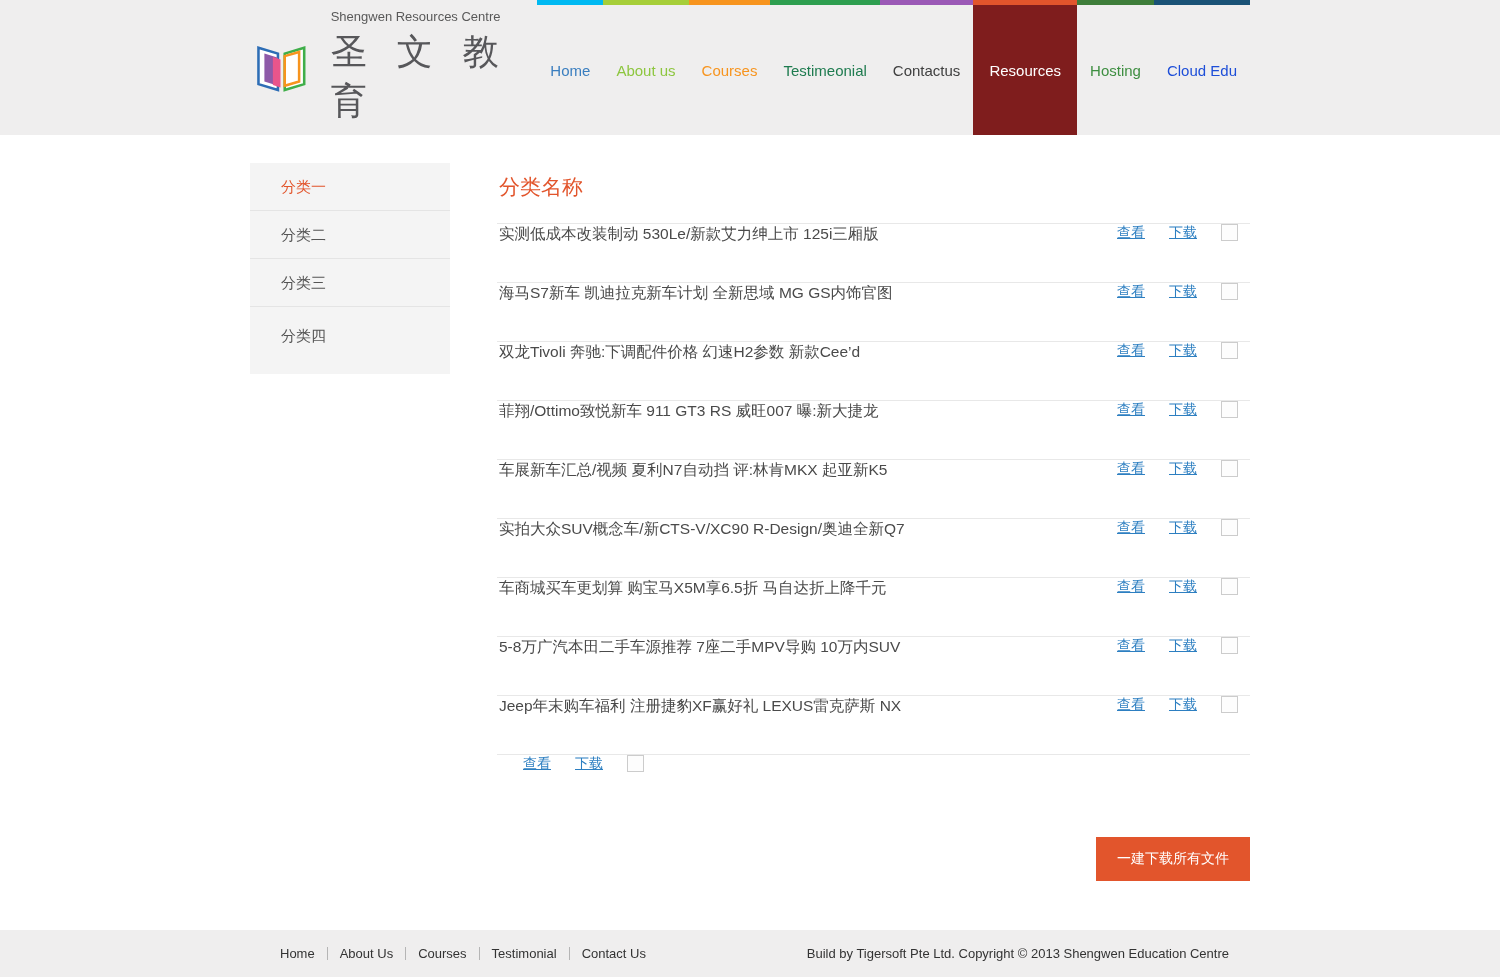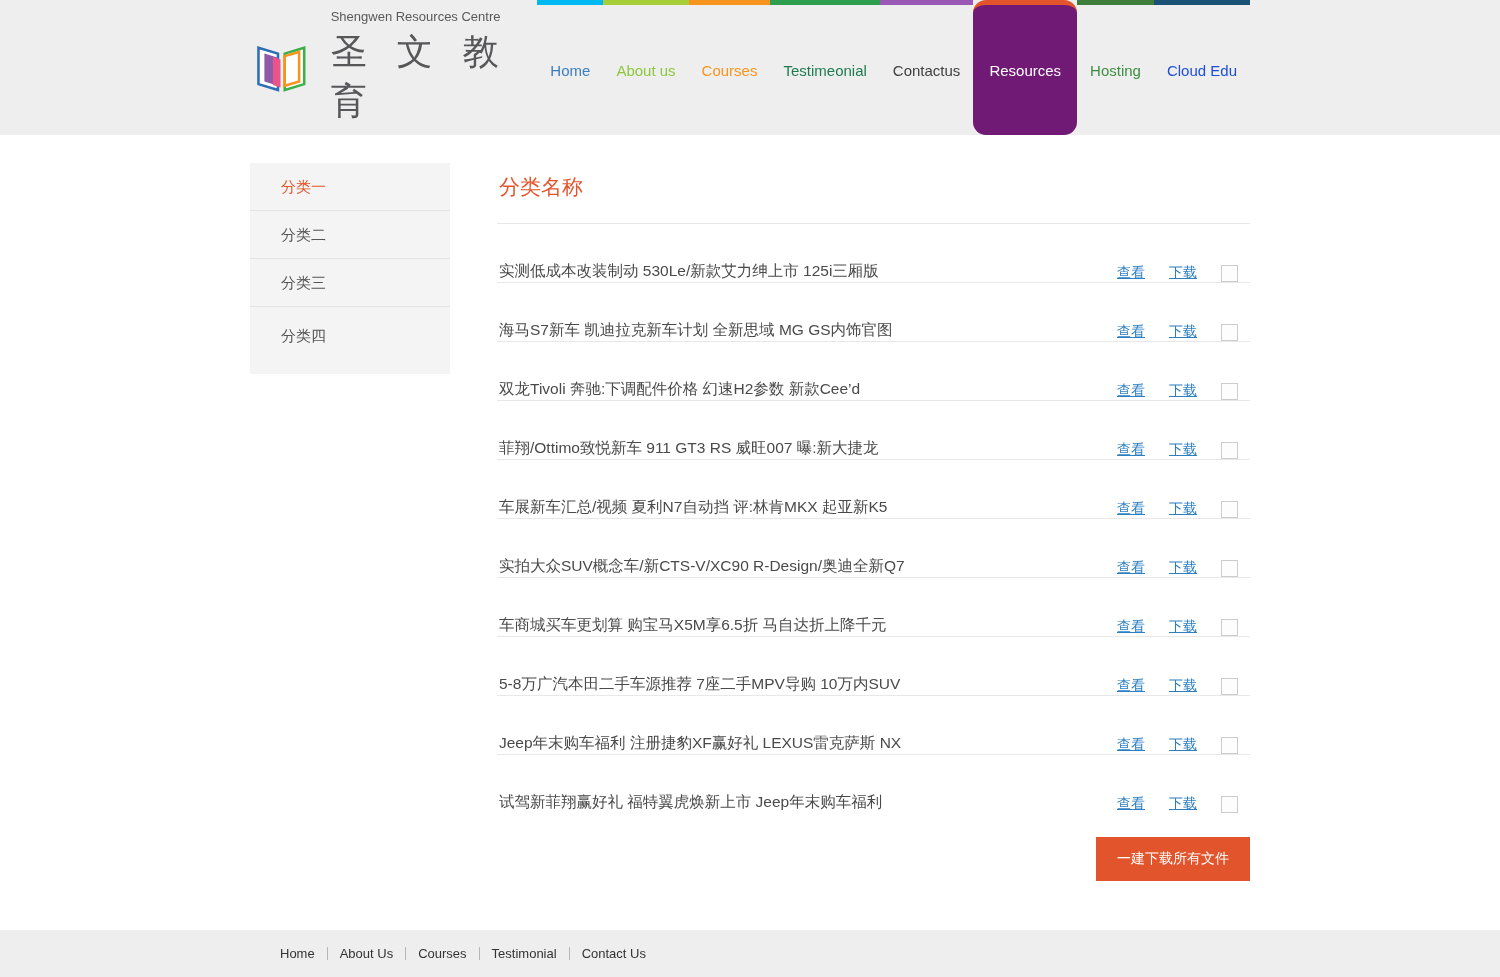--- a/index.html
+++ b/index.html
@@ -49,21 +49,21 @@
     font-size: 15px;
     color: #555;
     border-bottom: 1px solid #e4e4e4;
     cursor: pointer;
   }
   .side-item:last-child { border-bottom: none; height: 67px; line-height: 58px; }
   .list { flex: 1; margin-left: 47px; }
   .list-title { font-size: 21px; color: #e2552c; padding: 10px 0 22px 2px; }
   .row {
     display: flex;
-    align-items: flex-end;
+    align-items: flex-start;
     height: 59px;
     border-top: 1px solid #e8e8e8;
     padding: 0 12px 0 2px;
   }
   .row:last-of-type { border-bottom: 1px solid #e8e8e8; }
   .row-title { flex: 1; font-size: 15.5px; color: #4a4a4a; }
   .row-link {
     color: #2d7fc1;
     font-size: 14px;
     text-decoration: underline;
@@ -126,21 +126,21 @@
         <div class="logo-en">Shengwen Resources Centre</div>
         <div class="logo-cn">圣 文 教 育</div>
       </div>
     </div>
     <div class="nav">
       <a href="#" class="nav-item" style="color: rgb(58, 126, 191); border-top-color: rgb(0, 185, 242);">Home</a>
       <a href="#" class="nav-item" style="color: rgb(141, 198, 63); border-top-color: rgb(166, 206, 57);">About us</a>
       <a href="#" class="nav-item" style="color: rgb(247, 148, 30); border-top-color: rgb(247, 148, 30);">Courses</a>
       <a href="#" class="nav-item" style="color: rgb(30, 123, 79); border-top-color: rgb(46, 158, 79);">Testimeonial</a>
       <a href="#" class="nav-item" style="color: #404040; border-top-color: rgb(155, 89, 182);">Contactus</a>
-      <a href="#" class="nav-item active" style="color: rgb(255, 255, 255); border-top-color: rgb(226, 85, 44); background-color: #701a75; border-radius: 13px;">Resources</a>
+      <a href="#" class="nav-item active" style="color: rgb(255, 255, 255); border-top-color: rgb(226, 85, 44); background-color: #7f1d1d;">Resources</a>
       <a href="#" class="nav-item" style="color: rgb(62, 142, 65); border-top-color: rgb(62, 125, 58);">Hosting</a>
       <a href="#" class="nav-item" style="color: #1d4ed8; border-top-color: rgb(26, 82, 118);">Cloud Edu</a>
     </div>
   </div>
 </div>
 
 <div class="main">
   <div class="content">
     <div class="sidebar">
       <div class="side-item" style="color: rgb(226, 85, 44);">分类一</div>
@@ -200,34 +200,34 @@
         <a href="#" class="row-link">下载</a>
         <span class="checkbox"></span>
       </div>
       <div class="row">
         <span class="row-title">Jeep年末购车福利 注册捷豹XF赢好礼 LEXUS雷克萨斯 NX</span>
         <a href="#" class="row-link">查看</a>
         <a href="#" class="row-link">下载</a>
         <span class="checkbox"></span>
       </div>
       <div class="row">
-        <span class="row-title">试驾新菲翔赢好礼 福特翼虎焕新上市 Jeep年末购车福利</span>
         <a href="#" class="row-link">查看</a>
         <a href="#" class="row-link">下载</a>
         <span class="checkbox"></span>
       </div>
 
       <div class="actions">
         <button class="download-all">一建下载所有文件</button>
       </div>
     </div>
   </div>
 </div>
 
 <div class="footer">
   <div class="footer-links">
     <a href="#" class="footer-link">Home</a>
     <a href="#" class="footer-link">About Us</a>
     <a href="#" class="footer-link">Courses</a>
     <a href="#" class="footer-link">Testimonial</a>
     <a href="#" class="footer-link">Contact Us</a>
   </div>
+  <div class="footer-copy">Build by Tigersoft Pte Ltd. Copyright © 2013 Shengwen Education Centre</div>
 </div>
 
 </body></html>

